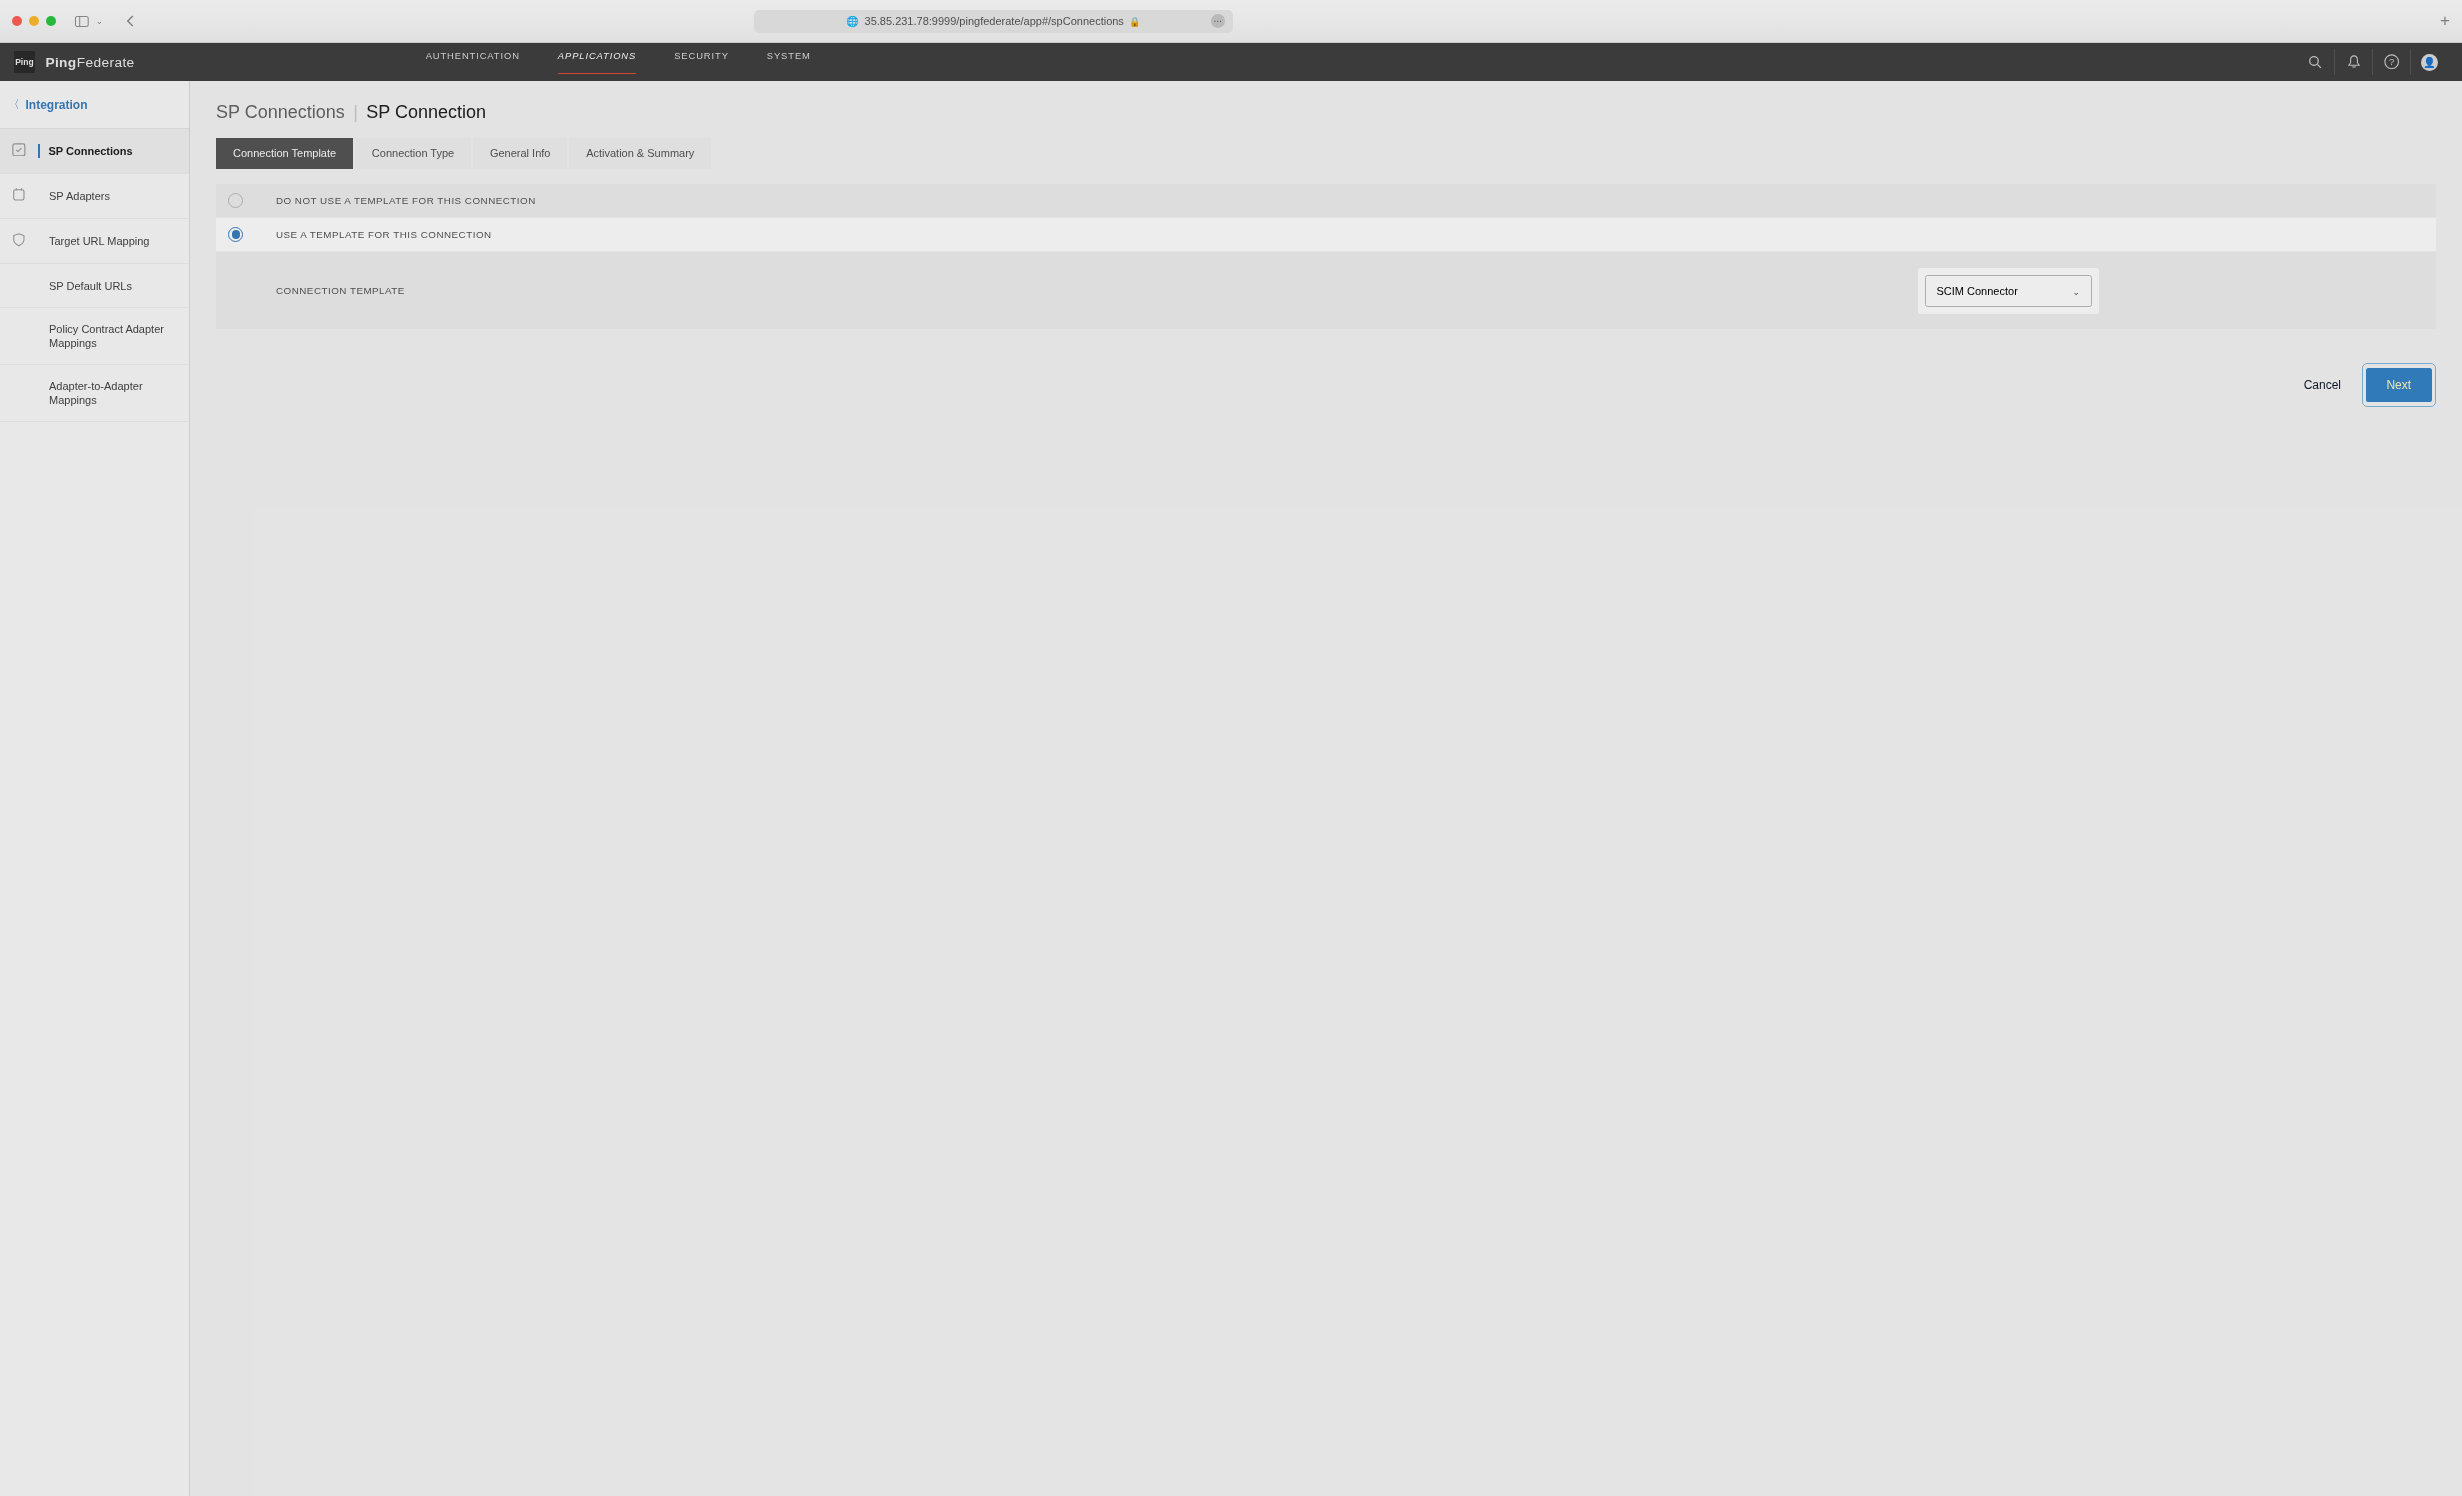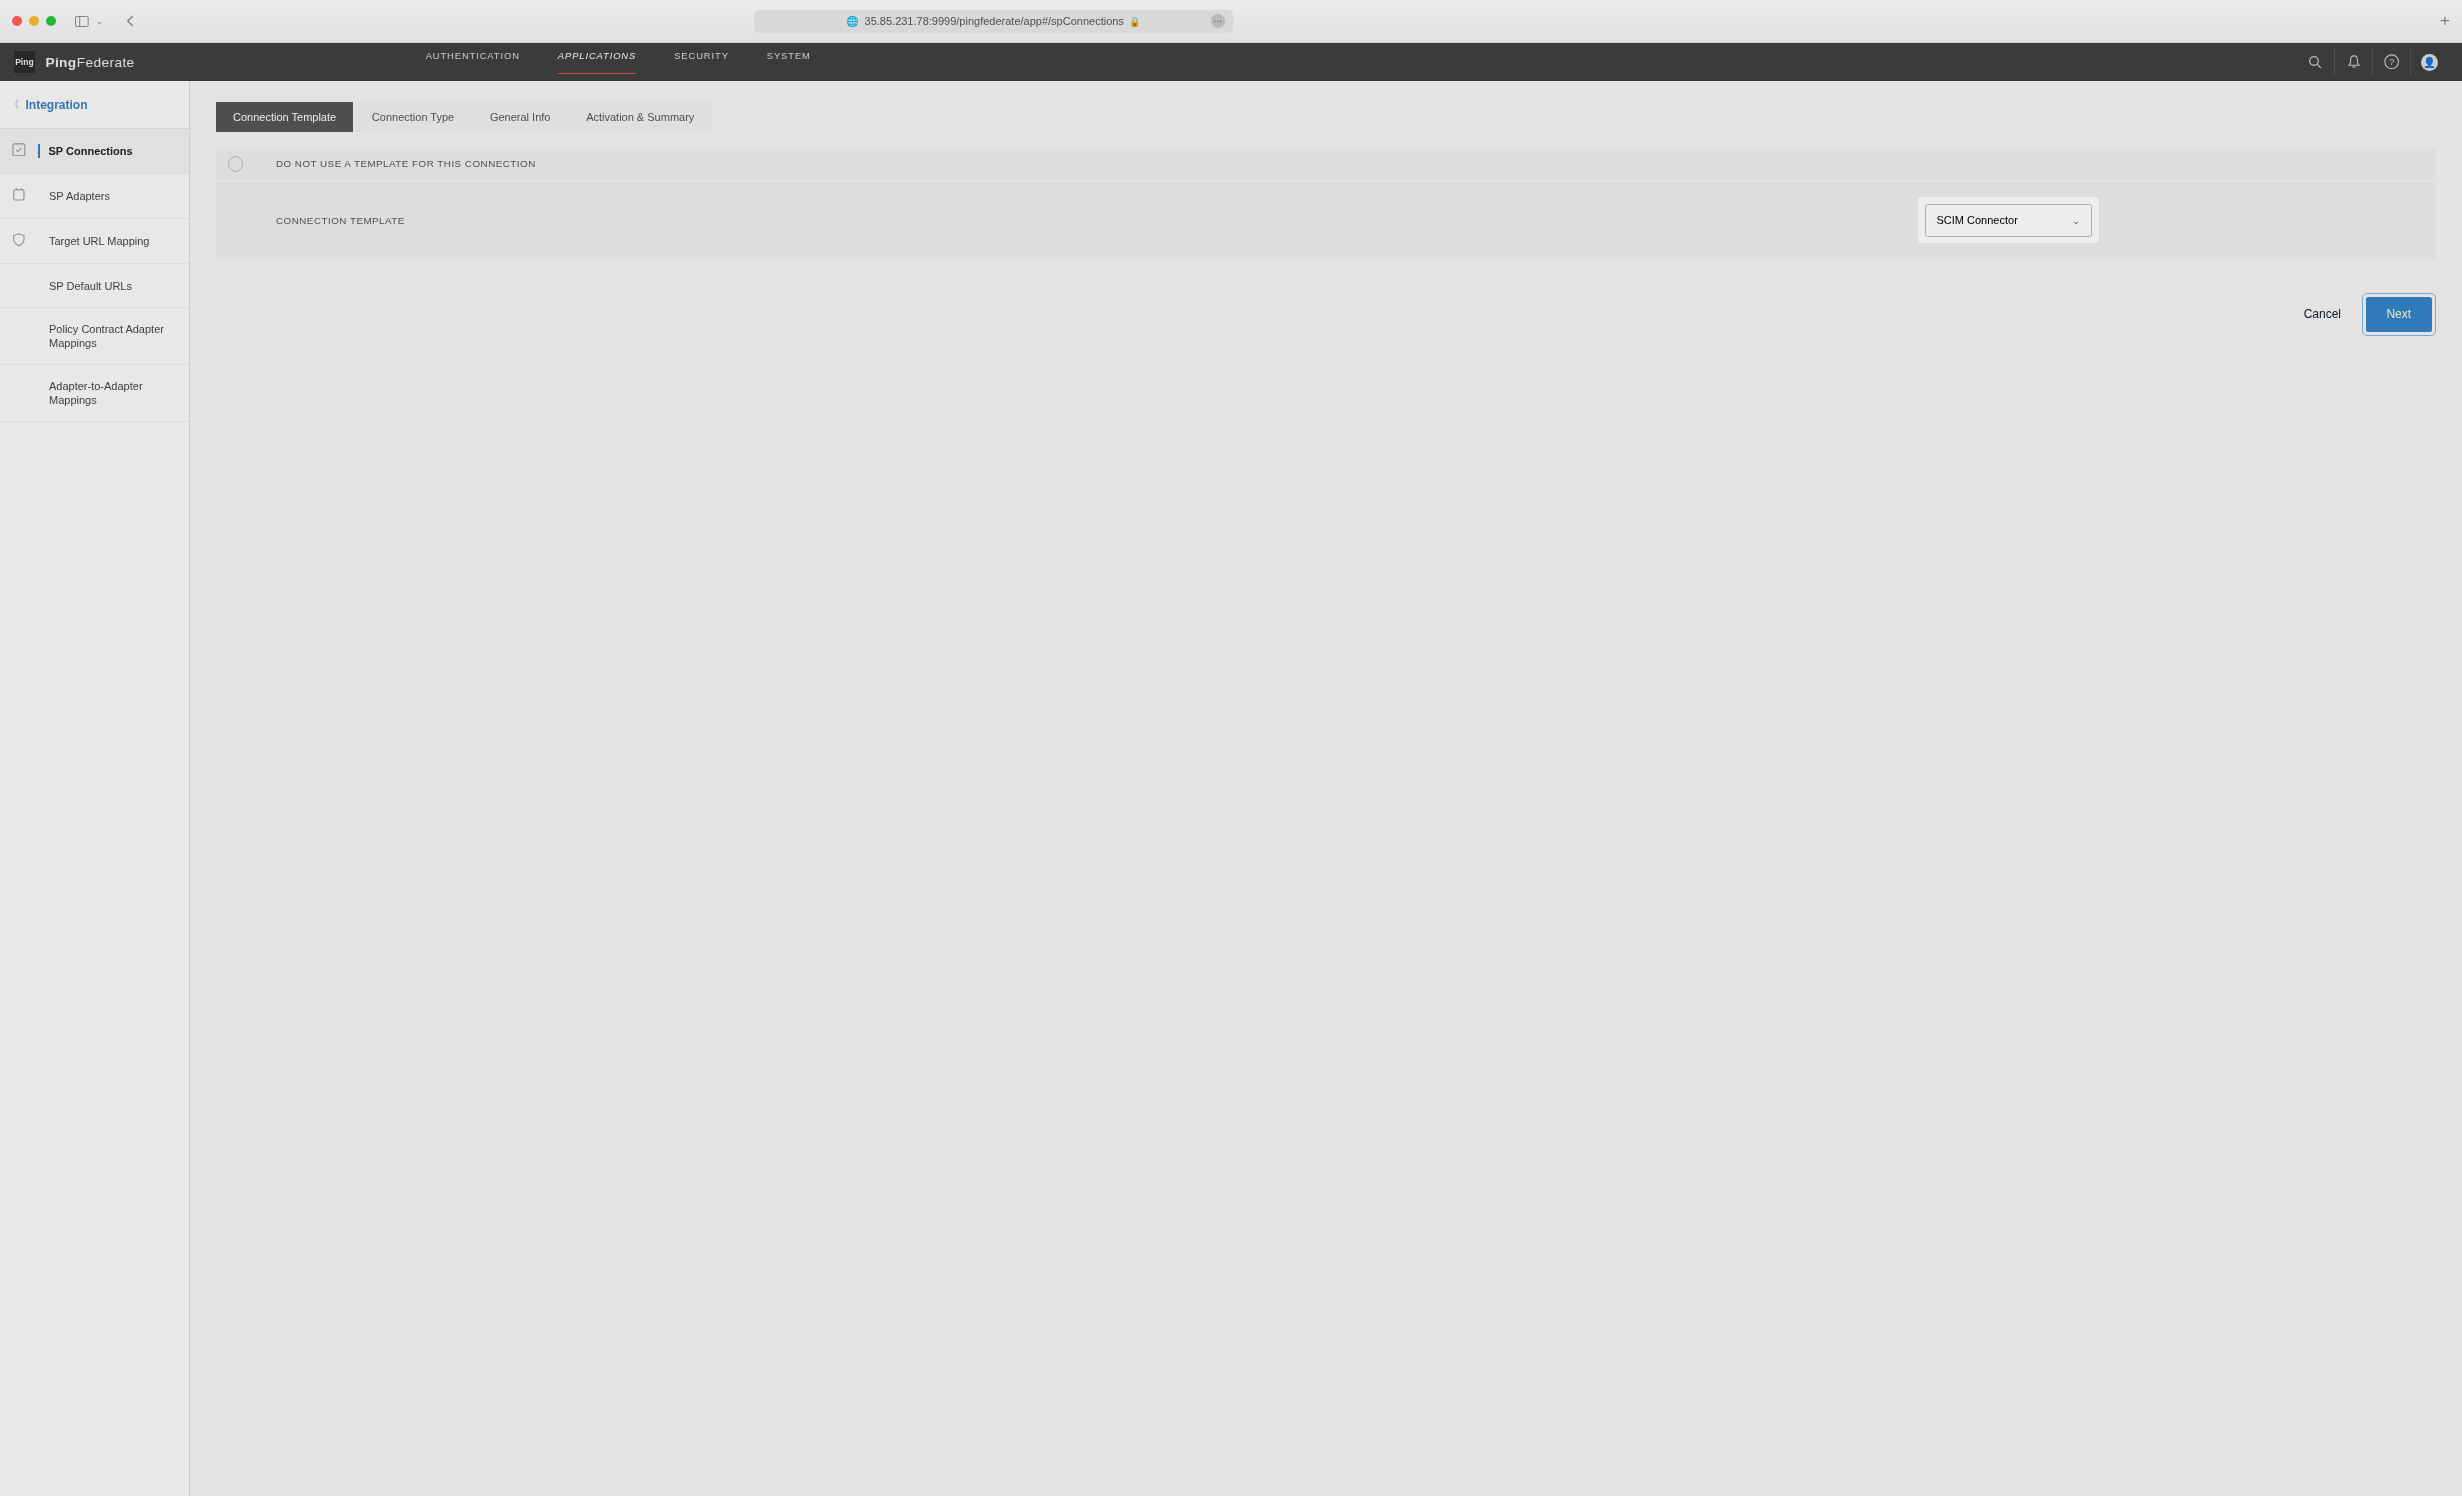--- a/index.html
+++ b/index.html
@@ -181,30 +181,39 @@
       <span class="icon"></span>
       <span class="lbl">Policy Contract Adapter Mappings</span>
     </div>
     <div class="side-item">
       <span class="icon"></span>
       <span class="lbl">Adapter-to-Adapter Mappings</span>
     </div>
   </div>
 
   <div class="main">
+    <div class="crumb">
+      <span>SP Connections</span>
+      <span class="sep">|</span>
+      <b>SP Connection</b>
+    </div>
     <div class="tabs">
       <div class="tab active">Connection Template</div>
       <div class="tab">Connection Type</div>
       <div class="tab">General Info</div>
       <div class="tab">Activation &amp; Summary</div>
     </div>
 
     <div class="opt-row">
       <span class="radio"></span>
       <span class="opt-lbl">DO NOT USE A TEMPLATE FOR THIS CONNECTION</span>
+    </div>
+    <div class="opt-row focus">
+      <span class="radio sel"></span>
+      <span class="opt-lbl">USE A TEMPLATE FOR THIS CONNECTION</span>
     </div>
     <div class="tmpl-row">
       <span class="tmpl-lbl">CONNECTION TEMPLATE</span>
       <div class="select-wrap">
         <div class="select">
           <span>SCIM Connector</span>
           <span class="caret">⌄</span>
         </div>
       </div>
     </div>

